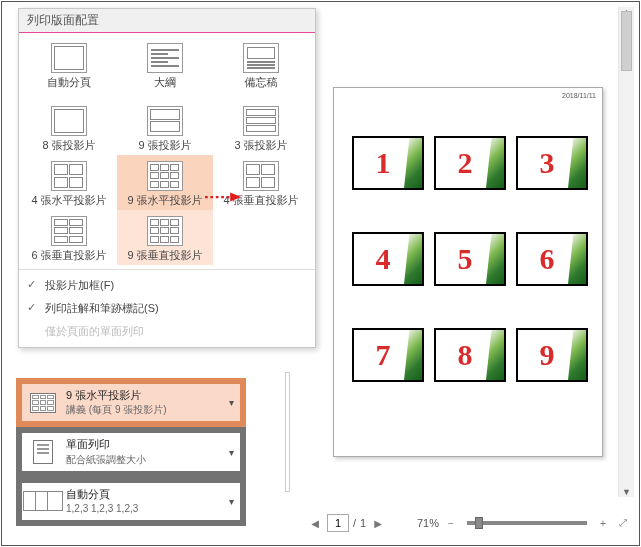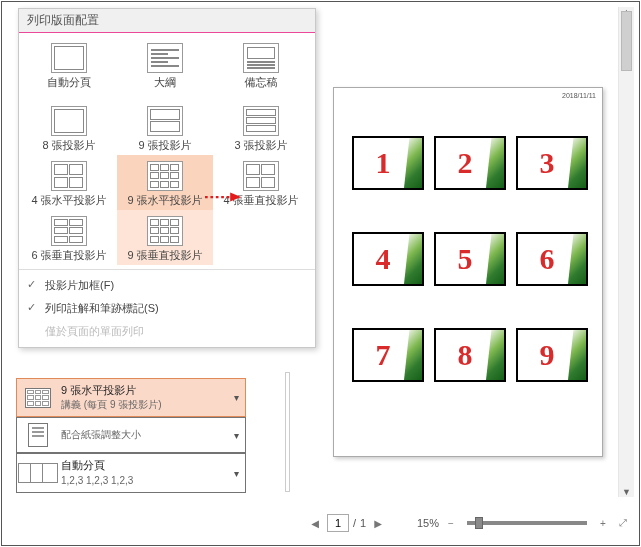--- a/index.html
+++ b/index.html
@@ -1,21 +1,21 @@
 <!DOCTYPE html>
 <html><head>
 <meta charset="utf-8">
 <style>
   * { margin: 0; padding: 0; box-sizing: border-box; font-family: "Microsoft JhengHei", "Segoe UI", sans-serif; }
   body { background: #fff; width: 641px; height: 547px; position: relative; overflow: hidden; }
   .frame { border: 1px solid #555; width: 639px; height: 545px; margin: 1px; position: relative; background:#fff; }
 
   
   .settings-panel { position: absolute; left: 14px; top: 376px; width: 230px; }
-  .setting { border: 1px solid #737373; padding: 4px 6px; display: flex; align-items: center; gap: 8px; background:#fff; position:relative;}
+  .setting { border: 6px solid #737373; padding: 4px 6px; display: flex; align-items: center; gap: 8px; background:#fff; position:relative;}
   .setting.active { background: #fbd9c9; border-color:#e08a5a; }
   .setting .s-icon { width: 30px; height: 26px; display:flex; align-items:center; justify-content:center; }
   .setting .s-text { font-size: 11px; color:#333; line-height:1.4; flex:1;}
   .setting .s-text .title { color:#222; }
   .setting .s-text .sub { color:#666; font-size:10px; }
   .setting .caret { font-size:10px; color:#555;}
 
   
   .popup { position:absolute; left:16px; top:6px; width:298px; border:1px solid #c8c8c8; background:#fff; box-shadow:2px 2px 6px rgba(0,0,0,.2); }
   .popup-header { background:#f0f0f0; border-bottom:1px solid #ec4899; font-size:12px; padding:3px 8px; color:#555; }
@@ -156,20 +156,21 @@
         <div class="title">9 張水平投影片</div>
         <div class="sub">講義 (每頁 9 張投影片)</div>
       </div>
       <div class="caret">▾</div>
     </div>
     <div class="setting">
       <div class="s-icon">
           <div class="ic-page"></div>
         </div>
       <div class="s-text">
+        <div class="title">單面列印</div>
         <div class="sub">配合紙張調整大小</div>
       </div>
       <div class="caret">▾</div>
     </div>
     <div class="setting">
       <div class="s-icon">
           <div class="ic-collate">
             <div class="p"></div>
             <div class="p"></div>
             <div class="p"></div>
@@ -310,21 +311,21 @@
       </svg>
   </div>
 
   <div class="status-bar">
     <div class="btn">◀</div>
     <input class="page-num" value="1" style="">
     <span>/</span>
     <span>1</span>
     <div class="btn">▶</div>
     <div style="flex:1"></div>
-    <span>15%</span>
+    <span>71%</span>
     <div class="btn">−</div>
     <div class="slider">
         <div class="knob"></div>
       </div>
     <div class="btn">+</div>
     <div class="btn">⤢</div>
   </div>
 
 </div>
 

